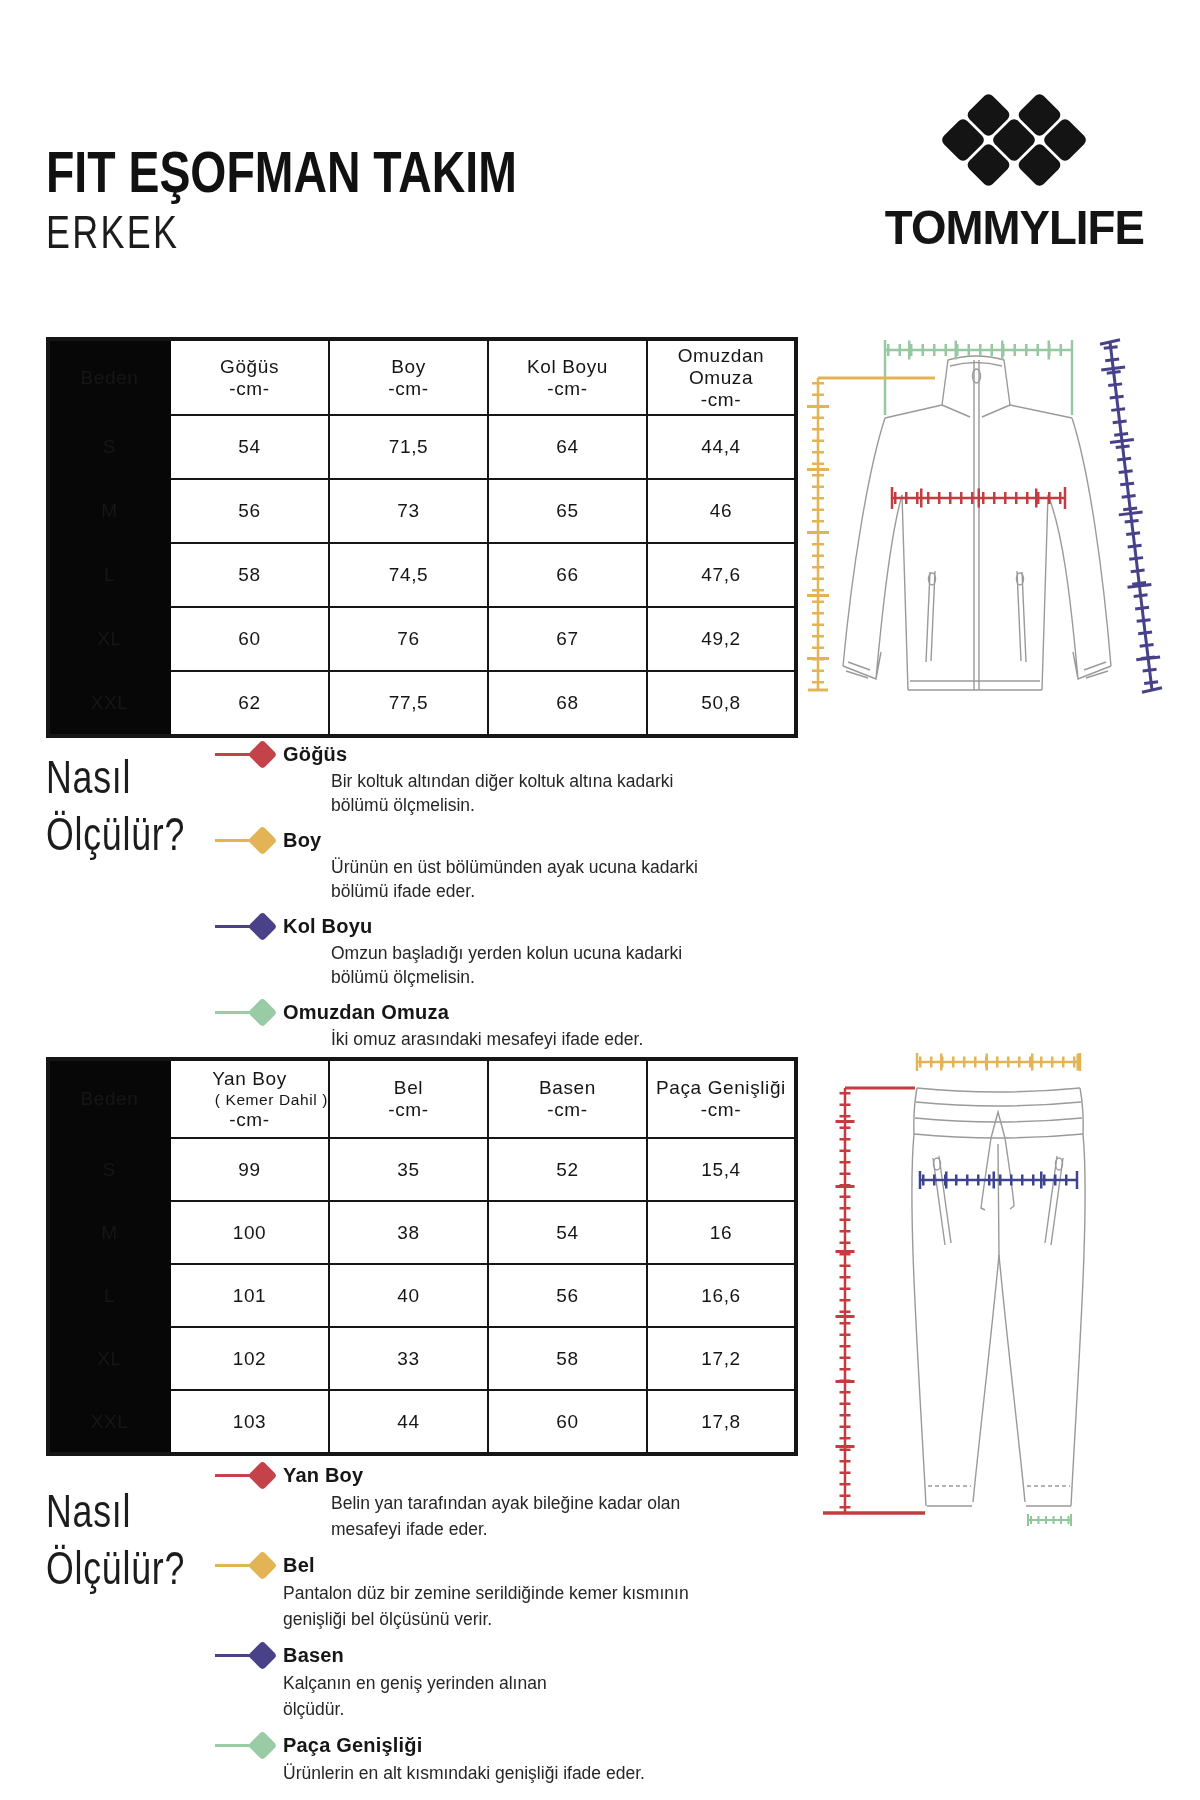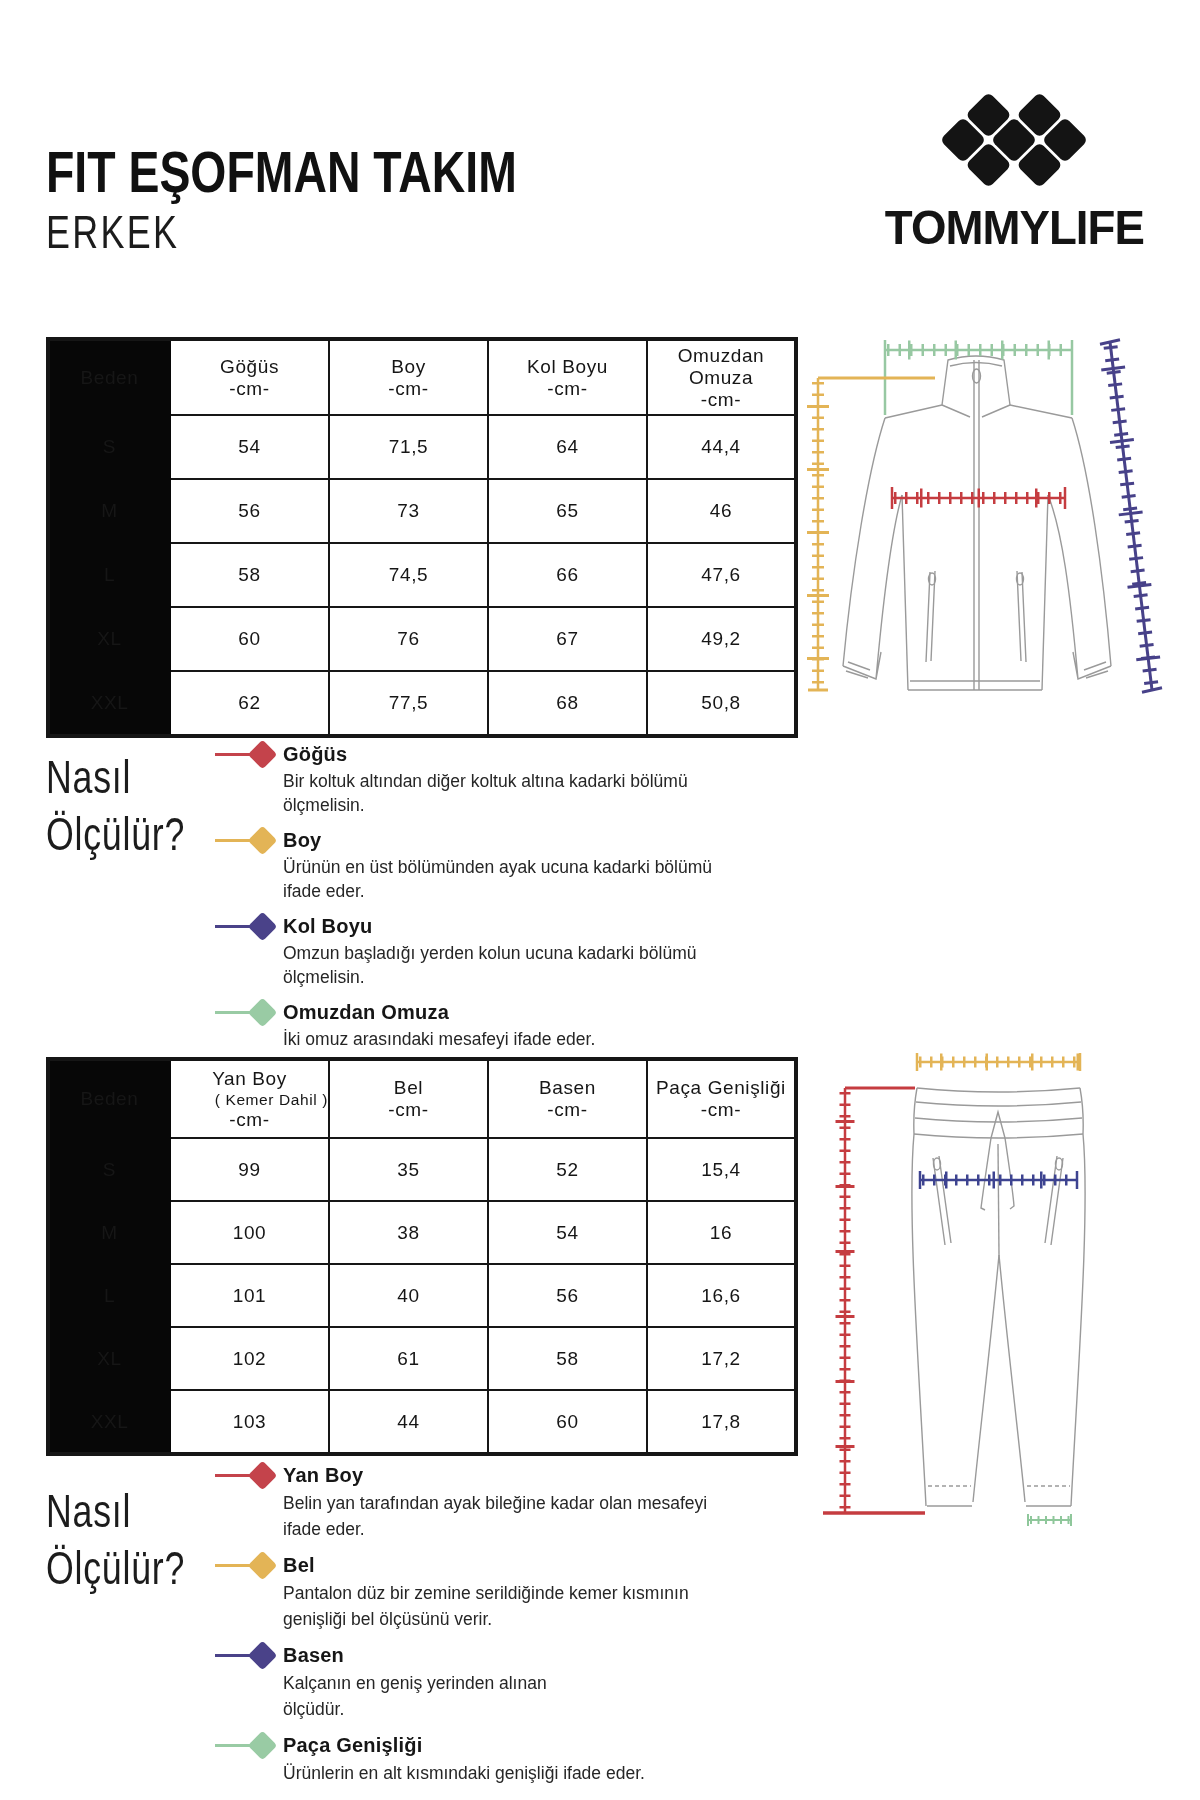--- a/index.html
+++ b/index.html
@@ -47,21 +47,21 @@
   .marker .mline { position:absolute; left:0; top:10px; width:46px; height:3px; }
   .marker .mdiamond { position:absolute; right:2px; top:1px; width:21px; height:21px; border-radius:4px; transform:rotate(45deg); }
   .c-red    { background:#C4434B; }
   .c-yellow { background:#E3B456; }
   .c-purple { background:#4A4289; }
   .c-green  { background:#99CBA4; }
   .legend-name { font-size:20px; font-weight:700; color:#161616; line-height:24px; letter-spacing:.2px; }
   .legend-desc { font-size:17.5px; line-height:24px; color:#262626; margin-top:3px; }
   #legend1 .legend-desc { max-width:440px; }
   #legend2 .legend-desc { line-height:26px; }
-  .w440 { max-width:440px; } .w470 { max-width:470px; } .w310 { max-width:310px; } .w520 { max-width:520px; }
+  .w440 { max-width:440px;margin-left:48px; } .w470 { max-width:470px; } .w310 { max-width:310px; } .w520 { max-width:520px; }
 
   
   .illus { position:absolute; }
   #jacket-illus { left:780px; top:290px; }
   #pants-illus  { left:795px; top:1040px; }
 </style>
 </head>
 <body>
 
 <div class="canvas">
@@ -298,21 +298,21 @@
       <tr>
         <td class="size-col">L</td>
         <td>101</td>
         <td>40</td>
         <td>56</td>
         <td>16,6</td>
       </tr>
       <tr>
         <td class="size-col">XL</td>
         <td>102</td>
-        <td>61</td>
+        <td>33</td>
         <td>58</td>
         <td>17,2</td>
       </tr>
       <tr>
         <td class="size-col">XXL</td>
         <td>103</td>
         <td>44</td>
         <td>60</td>
         <td>17,8</td>
       </tr>

